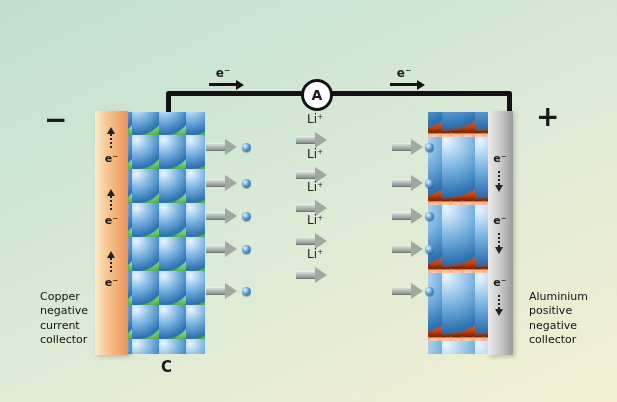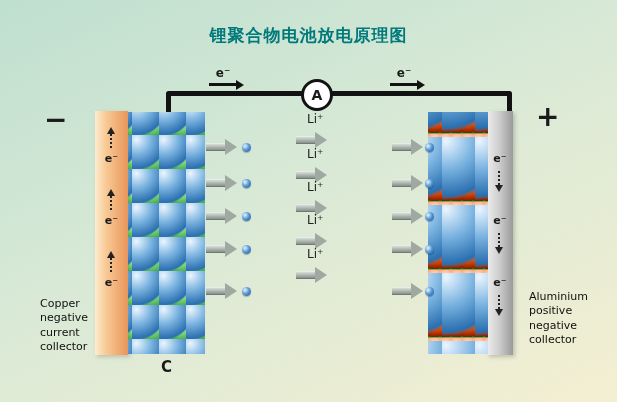--- a/index.html
+++ b/index.html
@@ -62,33 +62,32 @@
   .garrow::before{content:'';position:absolute;left:0;top:4px;width:20px;height:8px;box-sizing:border-box;
     background:linear-gradient(180deg,#d8ded9,#aab4ad 55%,#87928b);
     border-top:1px solid #e8ece9;border-bottom:1px solid #6f7a73;}
   .garrow::after{content:'';position:absolute;left:19px;top:0;width:0;height:0;
     border-left:12px solid var(--arrow-gray,#9fa9a2);border-top:8px solid transparent;border-bottom:8px solid transparent;}
   .ion{position:absolute;width:9px;height:9px;border-radius:50%;z-index:2;
     background:radial-gradient(circle at 3px 3px,#e8f4ff,#5b9bd5 45%,#1e5c9e 90%);
     box-shadow:0 1px 1px rgba(0,0,0,.25);}
   .li-label{position:absolute;font-size:12px;font-weight:normal;color:#222;z-index:2;}
   .caption{position:absolute;font-size:11px;line-height:1.3;color:#111;}
-  .caption.left{left:40px;top:290px;width:60px;margin-top:7px;}
+  .caption.left{left:40px;top:290px;width:60px;}
   .caption.right{left:529px;top:290px;width:74px;}
   .elec-label{position:absolute;top:358px;font-size:15px;font-weight:bold;}
   .elec-label.c{left:128px;width:77px;text-align:center;}
   .elec-label.mo{left:415px;width:86px;text-align:center;}
   .electrolyte-caption{position:absolute;left:231px;top:316px;font-size:12.5px;font-weight:bold;color:#2d2d2d;}
 </style>
 </head>
 <body>
 
 <div class="stage">
 
-  <div class="title">锂聚合物电池放电原理图</div>
 
   <div class="wire"></div>
   <div class="wire-v" style="left:166px;"></div>
   <div class="wire-v" style="left:507px;"></div>
   <div class="ammeter">
     <span>A</span>
   </div>
   <div class="wire-electron" style="left:202px;">
     <span class="e-text">e⁻</span>
     <span class="e-arrow"></span>

